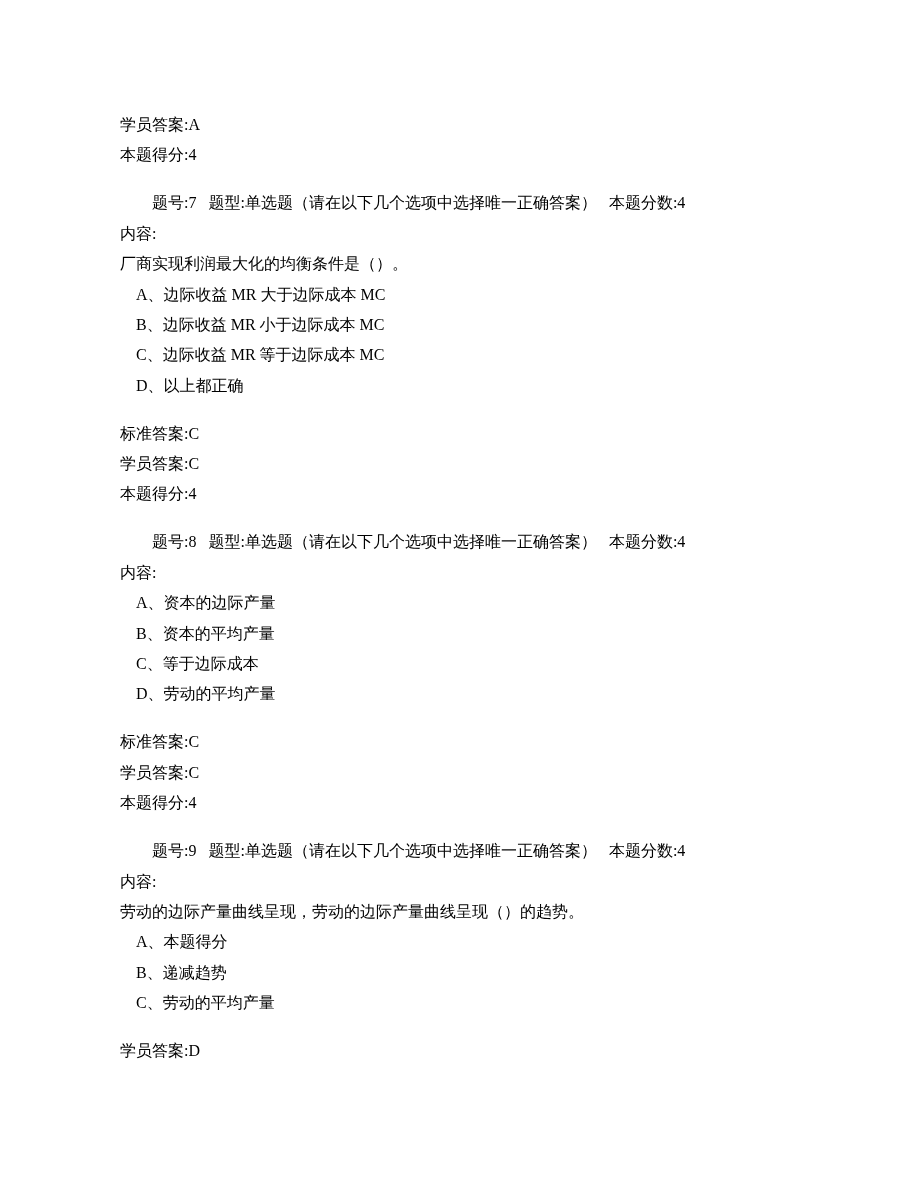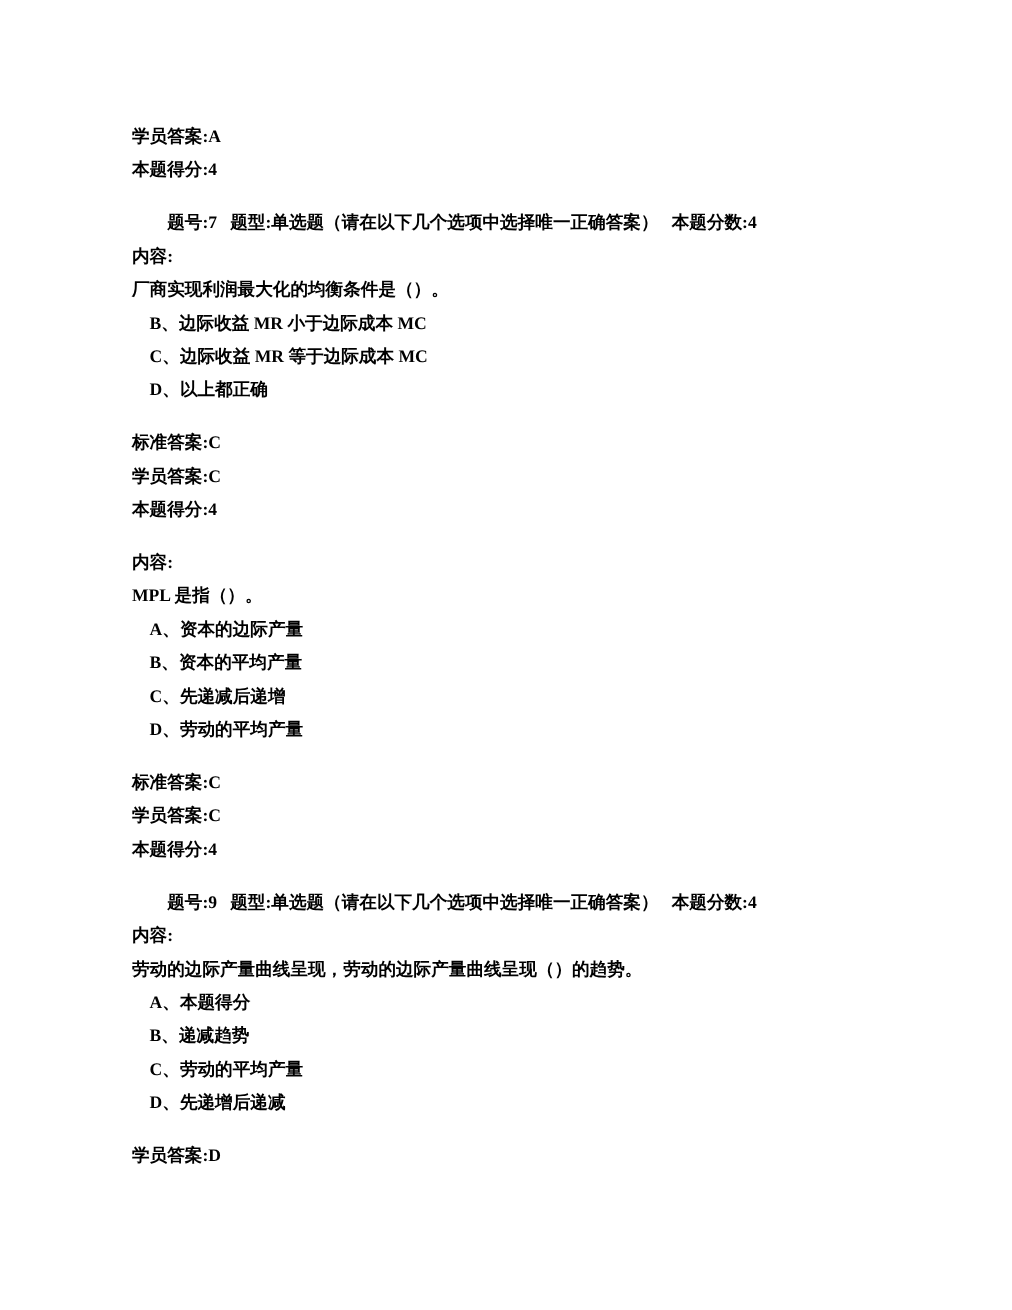--- a/index.html
+++ b/index.html
@@ -12,21 +12,20 @@
     line-height: 1.9;
   }
   .page {
     width: 920px;
     min-height: 1191px;
     padding: 110px 120px 80px 120px;
     box-sizing: border-box;
   }
   .line {
     white-space: pre-wrap;
-    font-weight: bold;
   }
   .indent1 {
     padding-left: 2em;
   }
   .indent-opt {
     padding-left: 1em;
   }
   .gap {
     height: 1.1em;
   }
@@ -37,46 +36,46 @@
 <div class="page">
 
   <div class="line"><span>学员答案:</span><span>A</span></div>
   <div class="line"><span>本题得分:</span><span>4</span></div>
 
   <div class="gap"></div>
 
   <div class="line indent1"><span>题号:</span><span>7</span>   <span>题型:</span><span>单选题（请在以下几个选项中选择唯一正确答案）</span>   <span>本题分数:</span><span>4</span></div>
   <div class="line">内容:</div>
   <div class="line">厂商实现利润最大化的均衡条件是（）。</div>
+  <div class="line indent-opt">A、边际收益 MR 大于边际成本 MC</div>
   <div class="line indent-opt">B、边际收益 MR 小于边际成本 MC</div>
   <div class="line indent-opt">C、边际收益 MR 等于边际成本 MC</div>
   <div class="line indent-opt">D、以上都正确</div>
   <div class="gap"></div>
   <div class="line"><span>标准答案:</span><span>C</span></div>
   <div class="line"><span>学员答案:</span><span>C</span></div>
   <div class="line"><span>本题得分:</span><span>4</span></div>
 
   <div class="gap"></div>
 
+  <div class="line indent1"><span>题号:</span><span>8</span>   <span>题型:</span><span>单选题（请在以下几个选项中选择唯一正确答案）</span>   <span>本题分数:</span><span>4</span></div>
   <div class="line">内容:</div>
-  <div class="line">MPL 是指（）。</div>
   <div class="line indent-opt">A、资本的边际产量</div>
   <div class="line indent-opt">B、资本的平均产量</div>
-  <div class="line indent-opt">C、先递减后递增</div>
+  <div class="line indent-opt">C、等于边际成本</div>
   <div class="line indent-opt">D、劳动的平均产量</div>
   <div class="gap"></div>
   <div class="line"><span>标准答案:</span><span>C</span></div>
   <div class="line"><span>学员答案:</span><span>C</span></div>
   <div class="line"><span>本题得分:</span><span>4</span></div>
 
   <div class="gap"></div>
 
   <div class="line indent1"><span>题号:</span><span>9</span>   <span>题型:</span><span>单选题（请在以下几个选项中选择唯一正确答案）</span>   <span>本题分数:</span><span>4</span></div>
   <div class="line">内容:</div>
   <div class="line">劳动的边际产量曲线呈现，劳动的边际产量曲线呈现（）的趋势。</div>
   <div class="line indent-opt">A、本题得分</div>
   <div class="line indent-opt">B、递减趋势</div>
   <div class="line indent-opt">C、劳动的平均产量</div>
-  <div class="line indent-opt">D、先递增后递减</div>
   <div class="gap"></div>
   <div class="line"><span>学员答案:</span><span>D</span></div>
 
 </div>
 
 </body></html>

